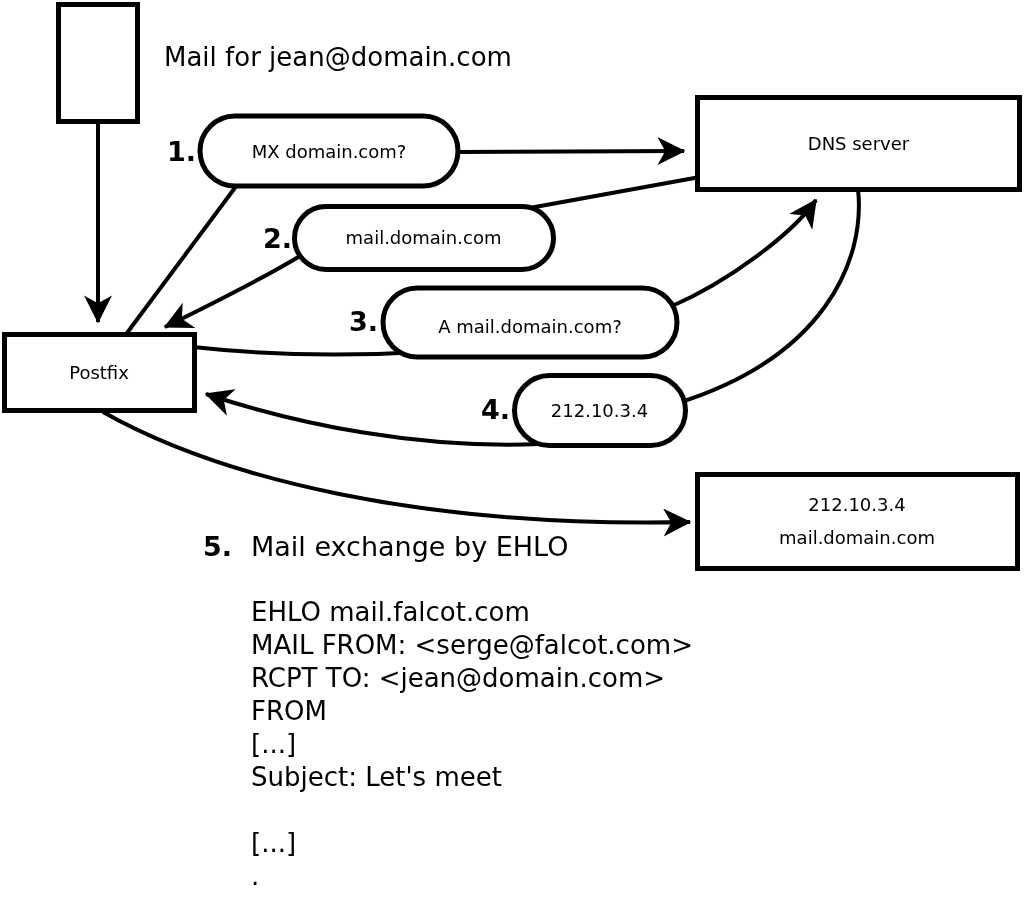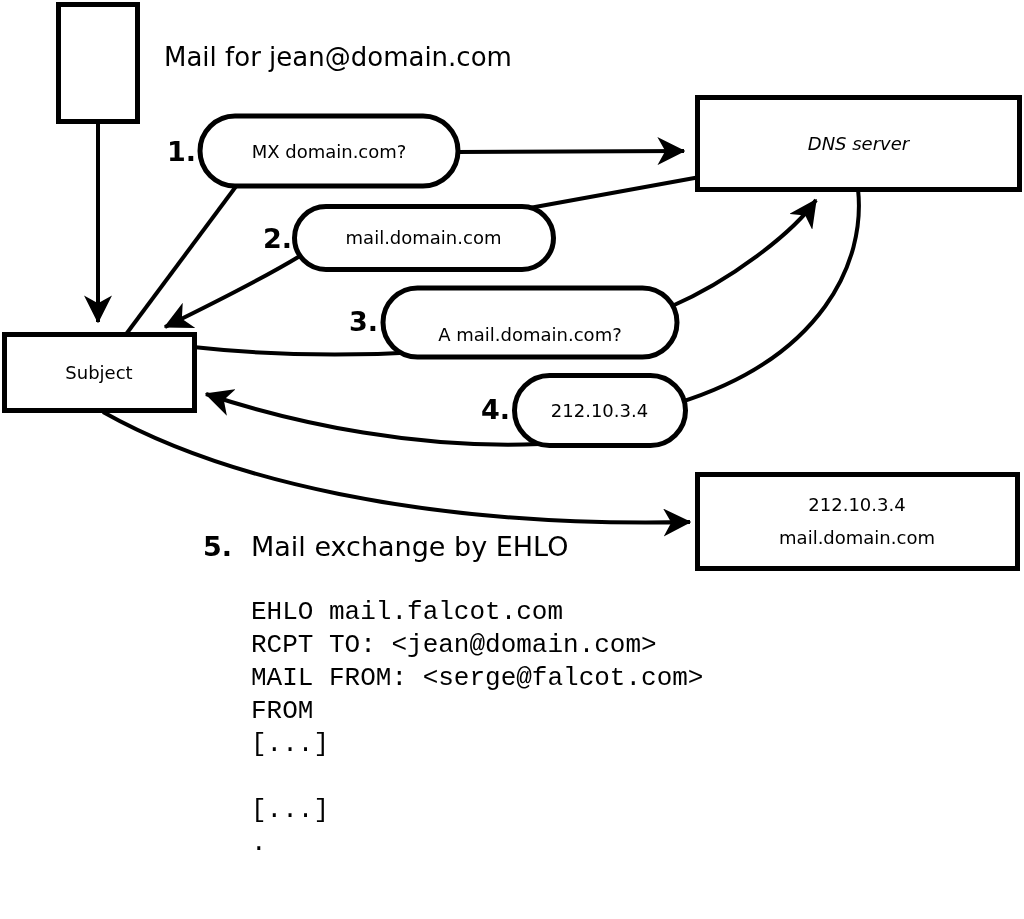--- a/index.html
+++ b/index.html
@@ -45,21 +45,21 @@
     color: #000000;
   }
   #smtp-session {
     position: absolute;
     left: 251px;
     top: 596px;
     font-size: 26px;
     line-height: 33px;
     color: #000000;
   }
-  .smtp-line { height: 33px; white-space: pre; font-family: Liberation Mono, monospace; }
+  .smtp-line { height: 33px; white-space: pre; }
 </style>
 </head>
 <body>
 
 <div id="canvas">
 
   <svg id="diagram-svg" viewBox="0 0 1024 919" xmlns="http://www.w3.org/2000/svg">
     <defs>
       <marker id="arrow" viewBox="0 0 10 10" refX="9.5" refY="5" markerWidth="7" markerHeight="7" orient="auto-start-reverse">
         <path d="M0,0 L10,5 L0,10 L2.8,5 Z" fill="#000000"></path>
@@ -86,45 +86,46 @@
     <rect x="294.5" y="206.5" width="259" height="63" rx="31.5" ry="31.5" fill="#ffffff" stroke="#000000" stroke-width="5"></rect>
     <rect x="383" y="288" width="294" height="69" rx="34.5" ry="34.5" fill="#ffffff" stroke="#000000" stroke-width="5"></rect>
     <rect x="514.5" y="375.5" width="171" height="70" rx="35" ry="35" fill="#ffffff" stroke="#000000" stroke-width="5"></rect>
   </svg>
 
   <div class="txt" style="left:164px; top:43px;">Mail for jean@domain.com</div>
 
   <div class="stepnum" style="left:124px; top:138px;">1.</div>
   <div class="center-box" style="left:200px; top:116px; width:258px; height:70px;">MX domain.com?</div>
 
-  <div class="center-box" style="left:697px; top:97px; width:323px; height:92px;font-style:italic;">DNS server</div>
+  <div class="center-box" style="left:697px; top:97px; width:323px; height:92px;">DNS server</div>
 
   <div class="stepnum" style="left:220px; top:225px;">2.</div>
   <div class="center-box" style="left:294px; top:206px; width:259px; height:63px;">mail.domain.com</div>
 
   <div class="stepnum" style="left:306px; top:308px;">3.</div>
-  <div class="center-box" style="left:383px; top:300px; width:294px; height:69px;">A mail.domain.com?</div>
+  <div class="center-box" style="left:383px; top:292px; width:294px; height:69px;">A mail.domain.com?</div>
 
   <div class="stepnum" style="left:438px; top:396px;">4.</div>
   <div class="center-box" style="left:514px; top:375px; width:171px; height:70px;">212.10.3.4</div>
 
-  <div class="center-box" style="left:4px; top:334px; width:190px; height:76px;">Subject</div>
+  <div class="center-box" style="left:4px; top:334px; width:190px; height:76px;">Postfix</div>
 
   <div class="stepnum" style="left:160px; top:533px;">5.</div>
   <div class="txt" style="left:251px; top:533px; font-size:27px;">Mail exchange by EHLO</div>
 
   <div class="center-box col" style="left:697px; top:474px; width:320px; height:94px;">
     <div>212.10.3.4</div>
     <div>mail.domain.com</div>
   </div>
 
   <div id="smtp-session">
     <div class="smtp-line">EHLO mail.falcot.com</div>
+    <div class="smtp-line">MAIL FROM: &lt;serge@falcot.com&gt;</div>
     <div class="smtp-line">RCPT TO: &lt;jean@domain.com&gt;</div>
-    <div class="smtp-line">MAIL FROM: &lt;serge@falcot.com&gt;</div>
     <div class="smtp-line">FROM</div>
     <div class="smtp-line">[...]</div>
+    <div class="smtp-line">Subject: Let's meet</div>
     <div class="smtp-line"></div>
     <div class="smtp-line">[...]</div>
     <div class="smtp-line">.</div>
   </div>
 
 </div>
 
 </body></html>

